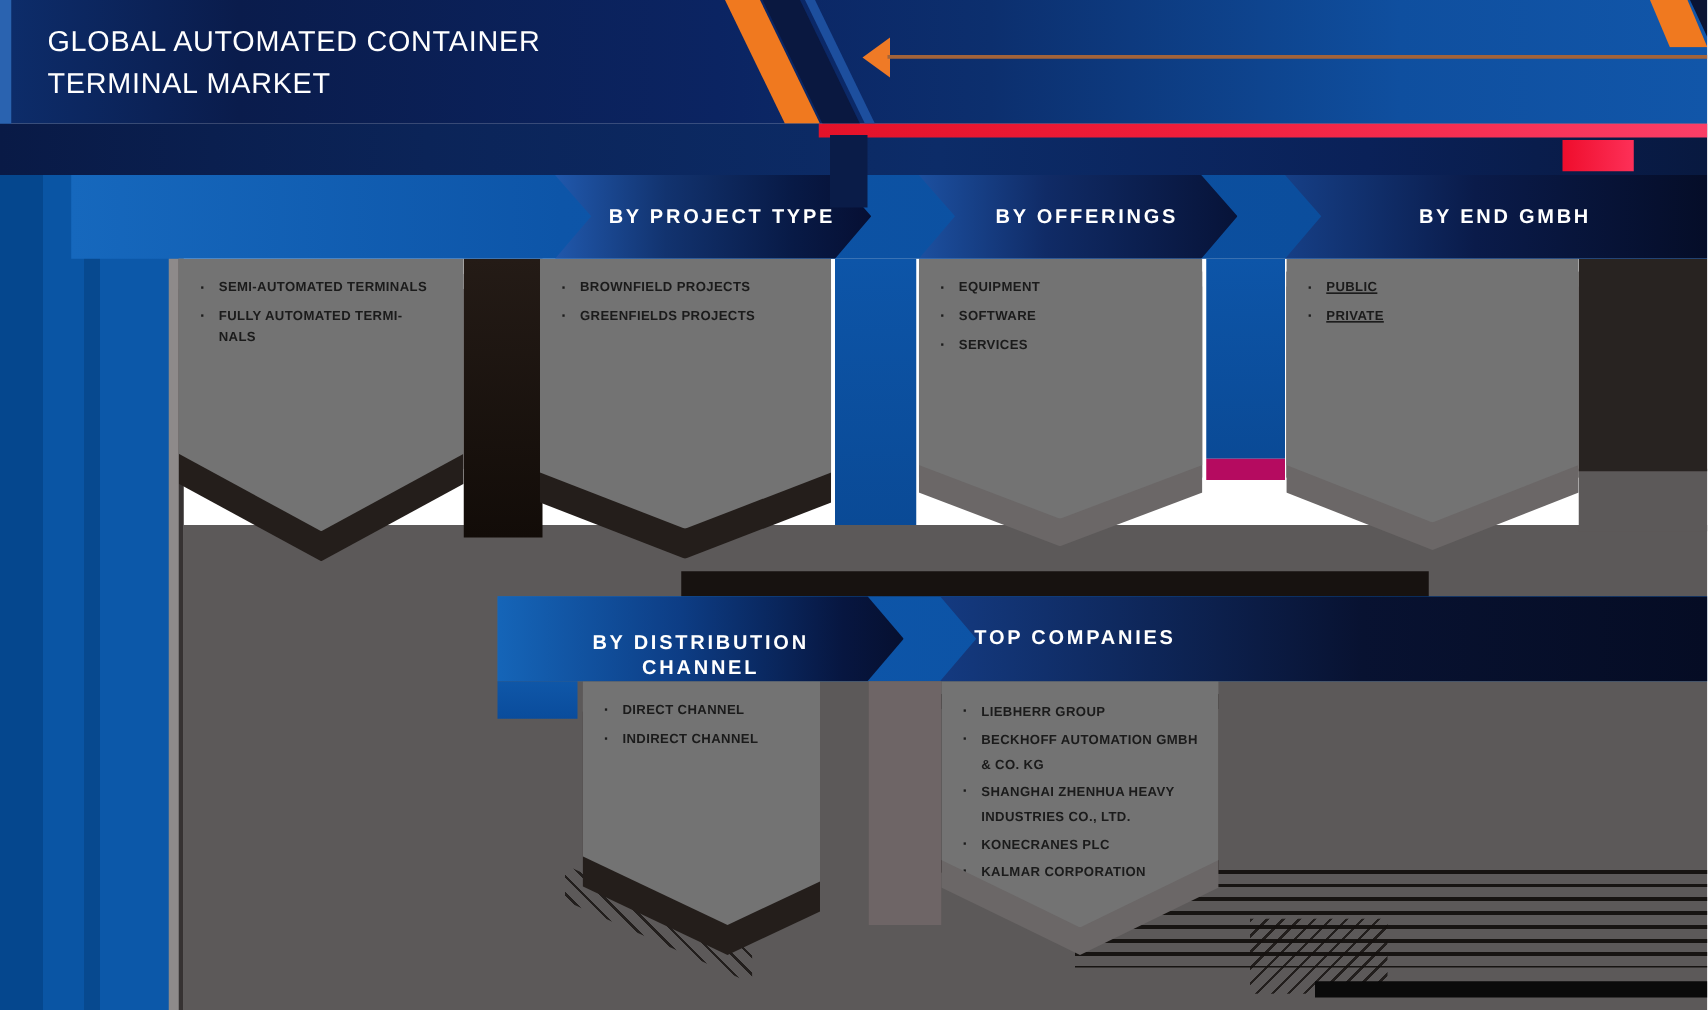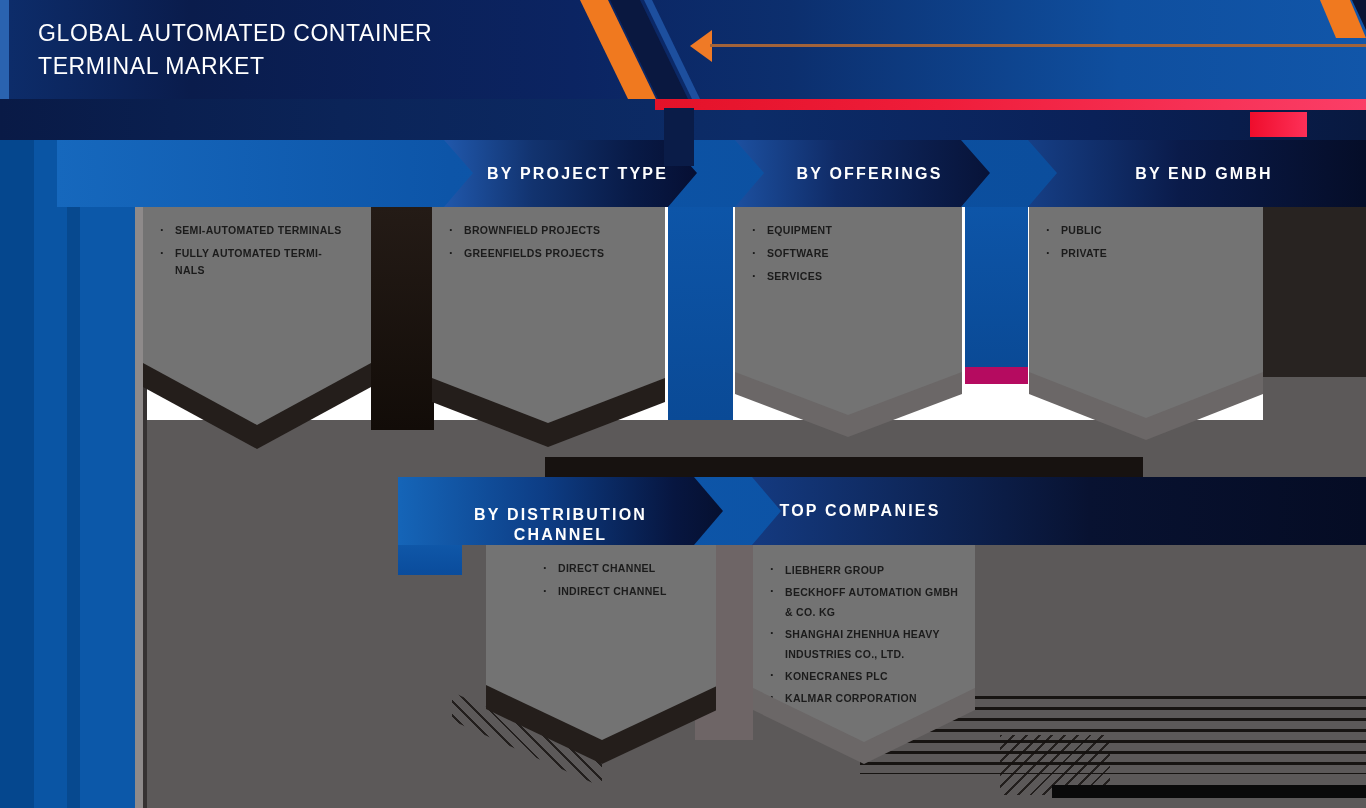--- a/index.html
+++ b/index.html
@@ -91,23 +91,23 @@
     margin-bottom:6px;white-space:pre-line;color:#1b1b1b;}
   .card li::before{content:"\00B7";position:absolute;left:-15px;top:-1px;font-size:13px;color:#1b1b1b;}
   .shadowV{z-index:2;}
   #card1,.sh1{left:143px;top:207px;width:228px;height:218px;
     clip-path:polygon(0 0,228px 0,228px 156px,114px 218px,0 156px);}
   #card2,.sh2{left:432px;top:207px;width:233px;height:216px;
     clip-path:polygon(0 0,233px 0,233px 171px,116px 216px,0 171px);}
   #card3,.sh3{left:735px;top:207px;width:227px;height:208px;
     clip-path:polygon(0 0,227px 0,227px 165px,113px 208px,0 165px);}
   #card4,.sh4{left:1029px;top:207px;width:234px;height:211px;
-    clip-path:polygon(0 0,234px 0,234px 165px,117px 211px,0 165px);}
-  #card5,.sh5{left:486px;top:545px;width:190px;height:195px;
-    clip-path:polygon(0 0,233px 0,233px 140px,116px 195px,0 140px);padding-left:40px;}
+    clip-path:polygon(0 0,234px 0,234px 165px,117px 211px,0 165px);text-decoration:underline;}
+  #card5,.sh5{left:466px;top:545px;width:190px;height:195px;
+    clip-path:polygon(0 0,233px 0,233px 140px,116px 195px,0 140px);}
   #card6,.sh6{left:753px;top:545px;width:222px;height:197px;
     clip-path:polygon(0 0,222px 0,222px 143px,111px 197px,0 143px);}
   #card6 li{line-height:20px;margin-bottom:2px;}
   .sh1{top:219px}.sh1b{top:231px}.sh2{top:219px}.sh2b{top:231px}
   .sh3{top:217px}.sh3b{top:229px}.sh4{top:217px}.sh4b{top:229px}
   .sh5{top:557px}.sh5b{top:569px}.sh6{top:555px}.sh6b{top:567px}
   .gray-sh{background:#6b6767;}
   .dark-sh{background:#241e1b;}
   .black-sh{background:#140e0a;}
 

